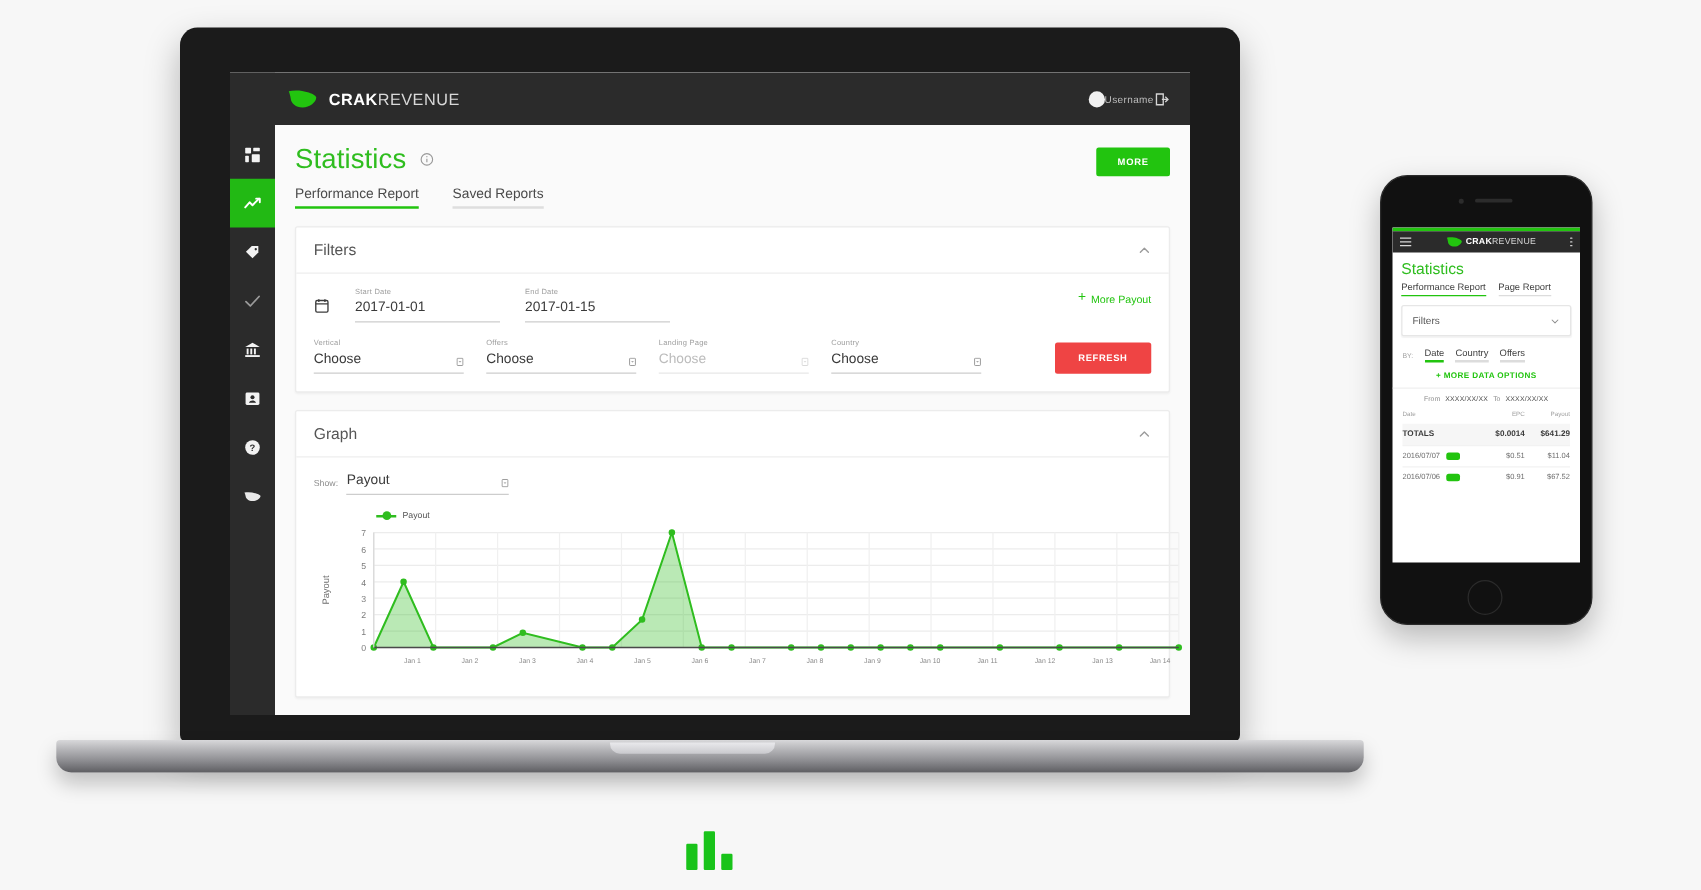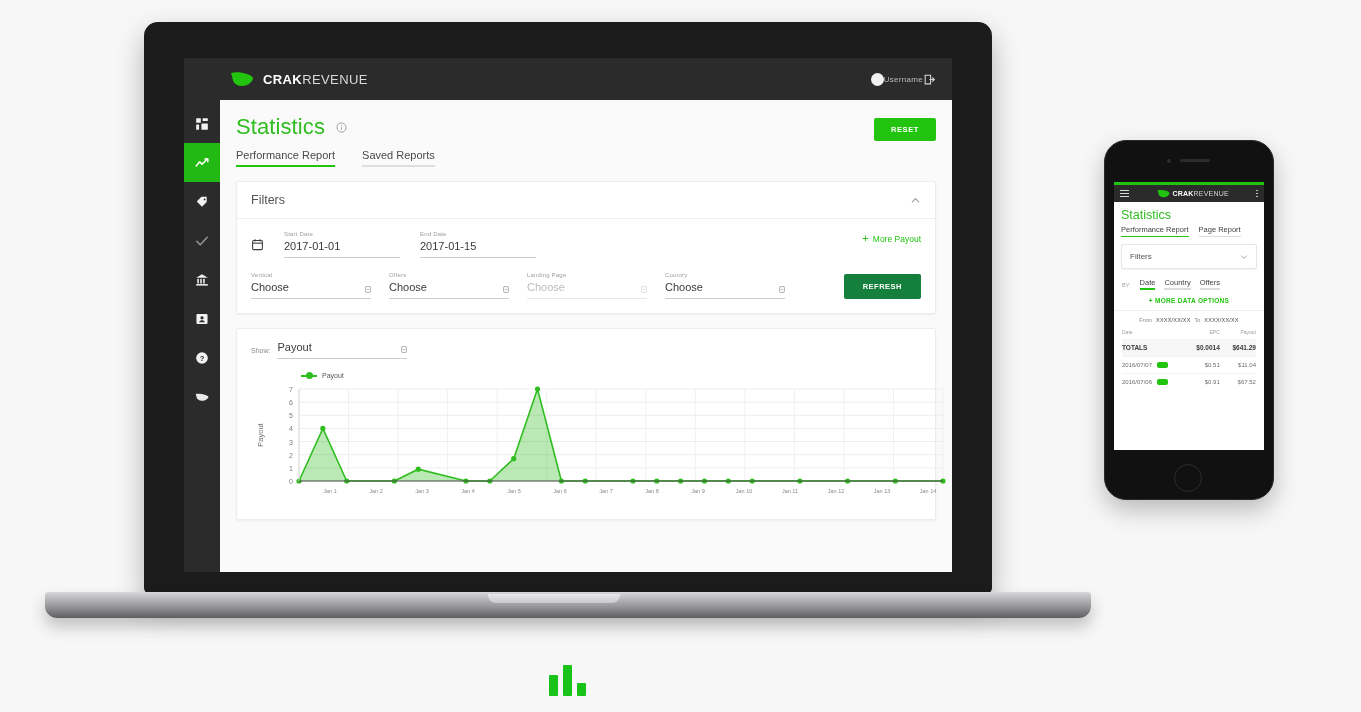--- a/index.html
+++ b/index.html
@@ -97,21 +97,21 @@
   .field-line { height:1px; background:#cdcdcd; }
   .field-line.light { background:#e7e7e7; }
   .field .dd { position:absolute; right:0; bottom:6px; width:6px; height:7px; color:#8d8d8d; }
   .more-filters {
     margin-left:auto; font-size:8.5px; color:#22c40f; display:flex;
     align-items:center; gap:4px; cursor:pointer; margin-bottom:14px;
   }
   .plus { font-size:11px; line-height:1; }
   .row2 { display:flex; align-items:flex-end; gap:18px; margin-top:14px; }
   .refresh-btn {
-    margin-left:auto; background:#15803d; color:#fff; border:none;
+    margin-left:auto; background:#ef4444; color:#fff; border:none;
     font-size:7.5px; font-weight:700; letter-spacing:.5px;
     padding:8px 19px; border-radius:2px; cursor:pointer;
   }
 
   
   .show-row { display:flex; align-items:flex-end; gap:7px; }
   .show-lbl { font-size:7px; color:#8c8c8c; padding-bottom:5px; }
   .legend { display:flex; align-items:center; gap:5px; margin:13px 0 0 50px; }
   .legend-line { width:16px; height:2px; background:#2fbd1f; position:relative; }
   .legend-line:after {
@@ -263,21 +263,21 @@
         </div>
         <div class="side-item">
           <svg viewBox="0 0 24 16">
             <path d="M1 3 C6 2, 12 2.5, 18 4.5 C21 5.6, 23 6.6, 23 7.6 C23 10.8, 18 14.6, 12 14.6 C6.5 14.6, 3 11.2, 2.6 8 C2.3 6, 1.6 4.4, 1 3 Z" fill="#e9e9e9"></path>
           </svg>
         </div>
       </div>
 
       <div class="content">
 
-        <button class="reset-btn">RESET</button>
+        <button class="reset-btn">MORE</button>
 
         <div class="page-title-row">
           <div class="page-title">Statistics</div>
           <svg class="info-icon" viewBox="0 0 24 24" fill="none" stroke="currentColor" stroke-width="2">
             <circle cx="12" cy="12" r="10"></circle>
               <path d="M12 11v6"></path>
               <circle cx="12" cy="7.4" r="1.1" fill="currentColor" stroke="none"></circle>
           </svg>
         </div>
 
@@ -360,20 +360,26 @@
                     <path d="M3 5l2 2 2-2z"></path>
                   </svg>
               </div>
               <button class="refresh-btn">REFRESH</button>
             </div>
 
           </div>
         </div>
 
         <div class="card">
+          <div class="card-head">
+            <div class="card-title">Graph</div>
+            <svg class="chev" viewBox="0 0 24 24" fill="none" stroke="currentColor" stroke-width="2.4" stroke-linecap="round" stroke-linejoin="round">
+              <path d="M5 15l7-7 7 7"></path>
+            </svg>
+          </div>
           <div class="card-body">
 
             <div class="show-row">
               <div class="show-lbl">Show:</div>
               <div class="field" style="width:130px">
                 <div class="field-value">Payout</div>
                 <div class="field-line"></div>
                 <svg class="dd" viewBox="0 0 10 12" fill="currentColor">
                     <rect x="1" y="1" width="8" height="10" rx="1" fill="none" stroke="currentColor" stroke-width="1.2"></rect>
                     <path d="M3 5l2 2 2-2z"></path>

